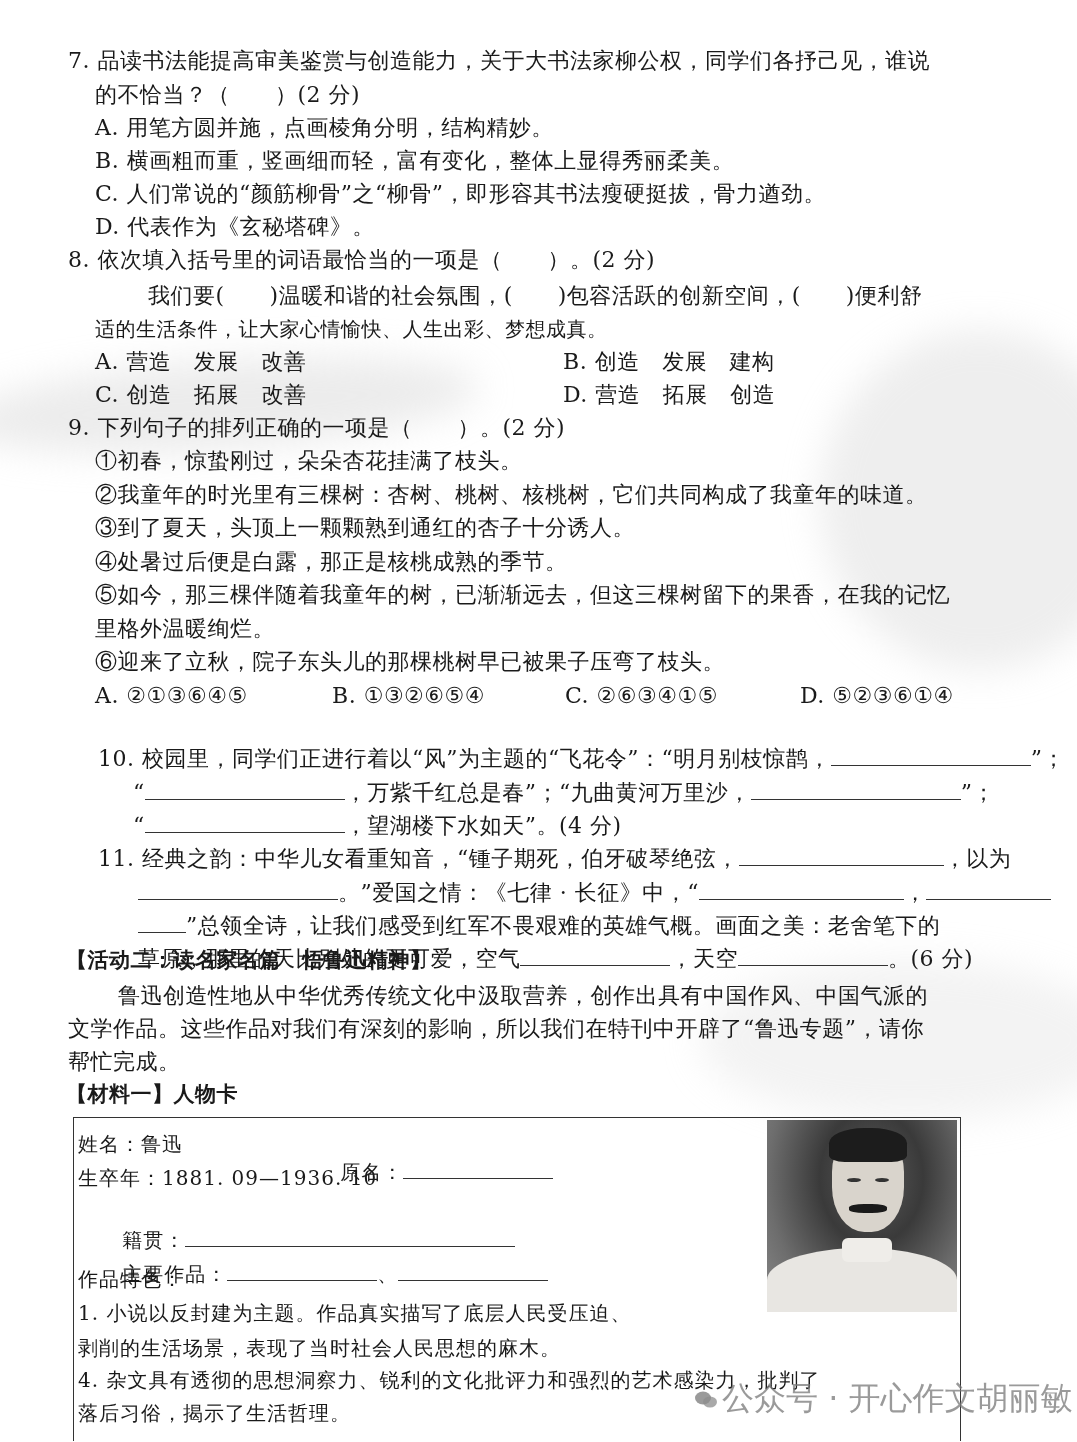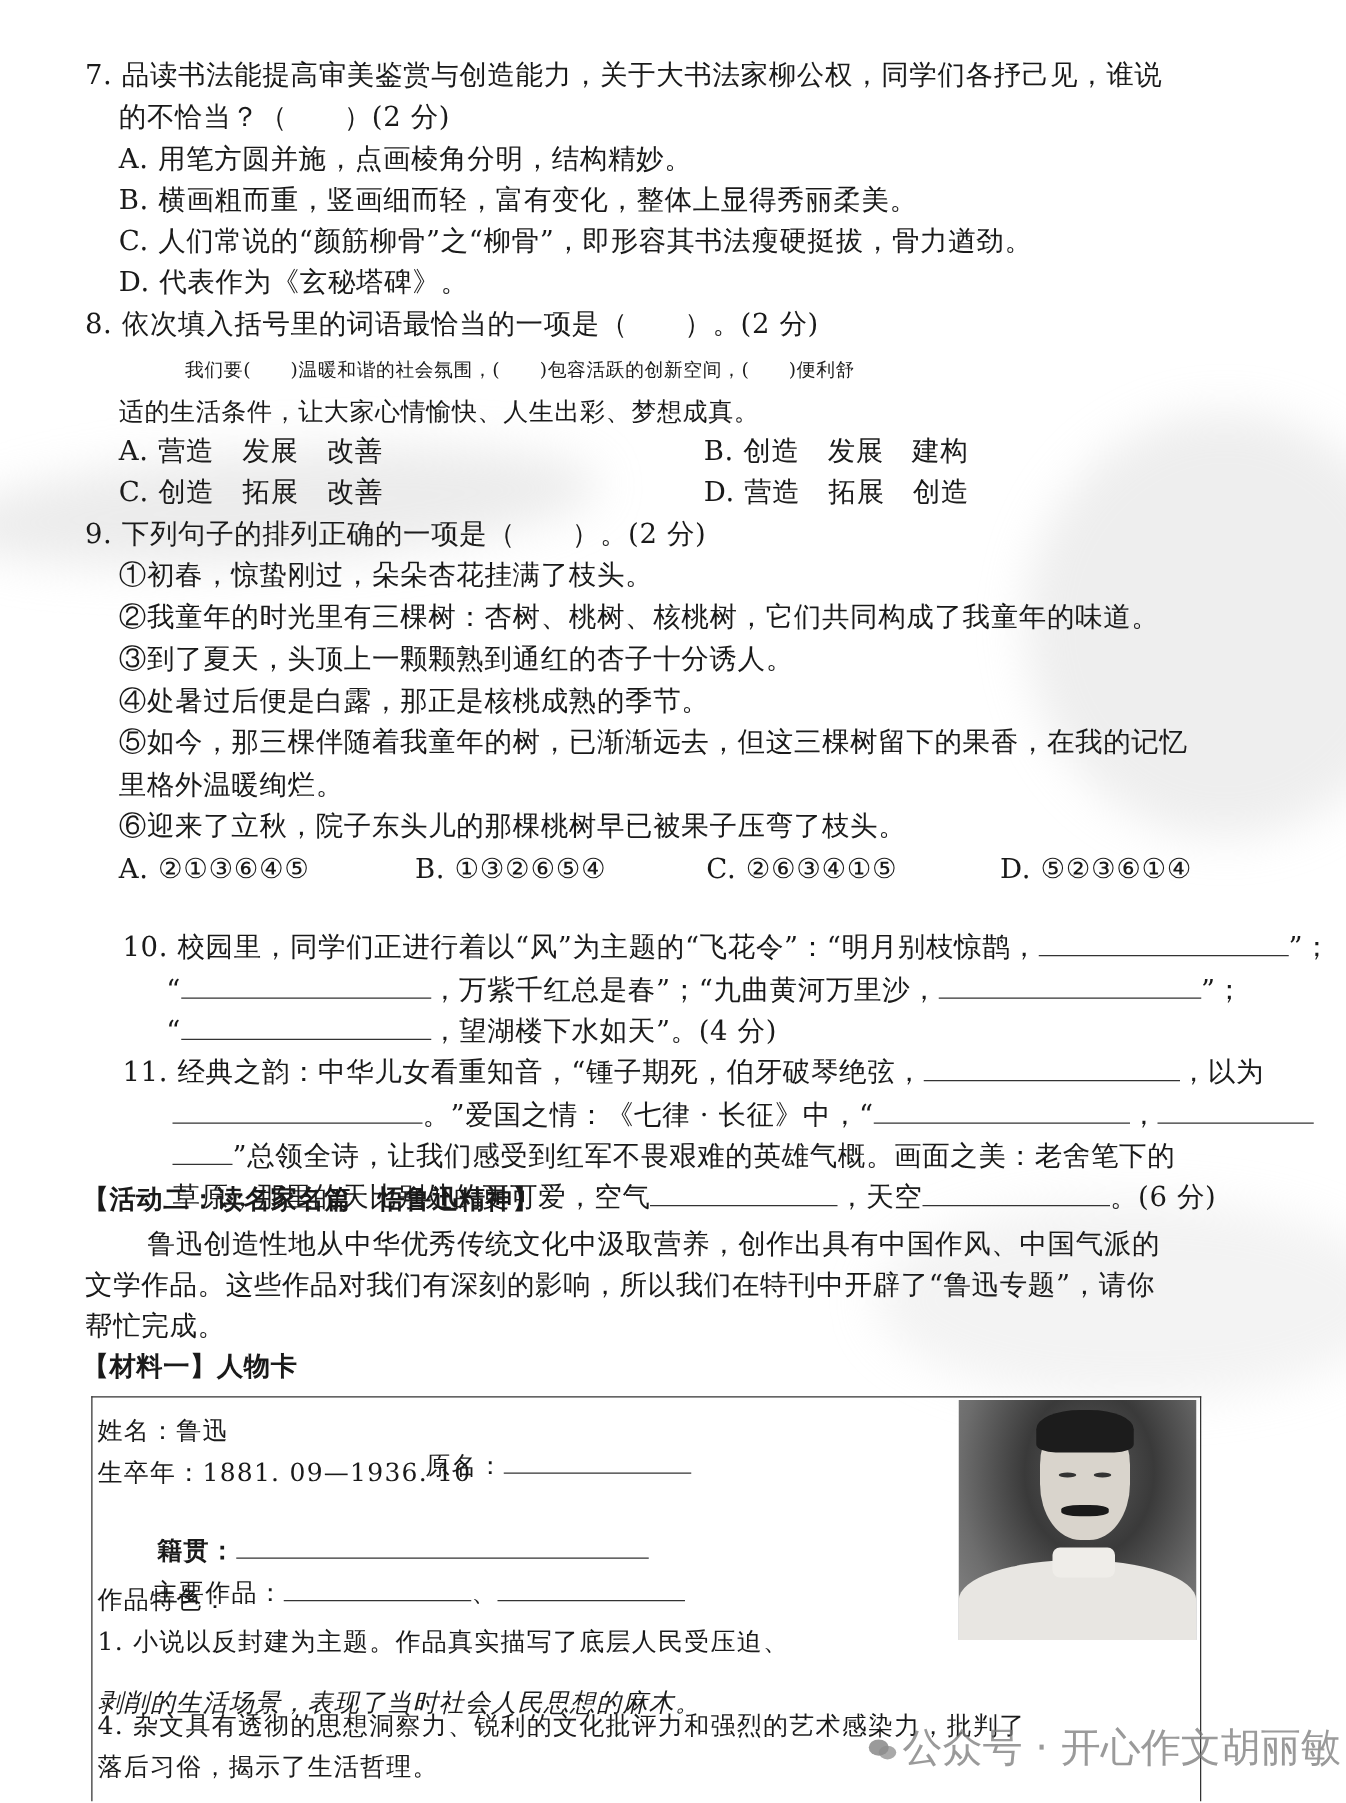--- a/index.html
+++ b/index.html
@@ -38,21 +38,21 @@
 <div class="page">
 
   <div class="line" style="left:68px;top:46px;">7. 品读书法能提高审美鉴赏与创造能力，关于大书法家柳公权，同学们各抒己见，谁说</div>
   <div class="line" style="left:95px;top:80px;">的不恰当？（      ）(2 分)</div>
   <div class="line" style="left:95px;top:113px;">A. 用笔方圆并施，点画棱角分明，结构精妙。</div>
   <div class="line" style="left:95px;top:146px;">B. 横画粗而重，竖画细而轻，富有变化，整体上显得秀丽柔美。</div>
   <div class="line" style="left:95px;top:179px;">C. 人们常说的“颜筋柳骨”之“柳骨”，即形容其书法瘦硬挺拔，骨力遒劲。</div>
   <div class="line" style="left:95px;top:212px;">D. 代表作为《玄秘塔碑》。</div>
 
   <div class="line" style="left:68px;top:245px;">8. 依次填入括号里的词语最恰当的一项是（      ）。(2 分)</div>
-  <div class="line" style="left:148px;top:281px;font-size:15px;">我们要(      )温暖和谐的社会氛围，(      )包容活跃的创新空间，(      )便利舒</div>
+  <div class="line" style="left:148px;top:281px;font-size:22px;">我们要(      )温暖和谐的社会氛围，(      )包容活跃的创新空间，(      )便利舒</div>
   <div class="line" style="left:95px;top:314px;font-size:20px;">适的生活条件，让大家心情愉快、人生出彩、梦想成真。</div>
   <div class="line" style="left:95px;top:347px;">A. 营造   发展   改善</div>
   <div class="line" style="left:563px;top:347px;">B. 创造   发展   建构</div>
   <div class="line" style="left:95px;top:380px;">C. 创造   拓展   改善</div>
   <div class="line" style="left:563px;top:380px;">D. 营造   拓展   创造</div>
 
   <div class="line" style="left:68px;top:413px;">9. 下列句子的排列正确的一项是（      ）。(2 分)</div>
   <div class="line" style="left:95px;top:446px;">①初春，惊蛰刚过，朵朵杏花挂满了枝头。</div>
   <div class="line" style="left:95px;top:480px;">②我童年的时光里有三棵树：杏树、桃树、核桃树，它们共同构成了我童年的味道。</div>
   <div class="line" style="left:95px;top:513px;">③到了夏天，头顶上一颗颗熟到通红的杏子十分诱人。</div>
@@ -93,29 +93,29 @@
   <div class="line" style="left:68px;top:1014px;">文学作品。这些作品对我们有深刻的影响，所以我们在特刊中开辟了“鲁迅专题”，请你</div>
   <div class="line" style="left:68px;top:1047px;">帮忙完成。</div>
   <div class="line bold" style="left:66px;top:1081px;">【材料一】人物卡</div>
 
   <div class="card">
     <div class="cl" style="left:4px;top:12px;">姓名：鲁迅</div>
     <div class="cl" style="left:222px;top:12px;">
       <span>原名：</span><span class="blank" style="width:150px;height:18px;"></span>
     </div>
     <div class="cl" style="left:4px;top:46px;">生卒年：1881. 09—1936. 10</div>
-    <div class="cl" style="left:4px;top:80px;font-weight:bold;">
+    <div class="cl" style="left:4px;top:80px;">
       <span>籍贯：</span><span class="blank" style="width:330px;height:18px;"></span>
     </div>
     <div class="cl" style="left:4px;top:114px;">
       <span>主要作品：</span><span class="blank" style="width:150px;height:18px;"></span><span>、</span><span class="blank" style="width:150px;height:18px;"></span>
     </div>
     <div class="cl" style="left:4px;top:147px;">作品特色：</div>
     <div class="cl" style="left:4px;top:181px;">1. 小说以反封建为主题。作品真实描写了底层人民受压迫、</div>
-    <div class="cl" style="left:4px;top:230px;font-style:italic;">剥削的生活场景，表现了当时社会人民思想的麻木。</div>
+    <div class="cl" style="left:4px;top:216px;">剥削的生活场景，表现了当时社会人民思想的麻木。</div>
     <div class="cl" style="left:4px;top:248px;">4. 杂文具有透彻的思想洞察力、锐利的文化批评力和强烈的艺术感染力，批判了</div>
     <div class="cl" style="left:4px;top:281px;">落后习俗，揭示了生活哲理。</div>
   </div>
 
   <div class="photo" title="鲁迅肖像">
     <div class="body"></div>
     <div class="collar"></div>
     <div class="head"></div>
     <div class="hair"></div>
     <div class="eye1"></div>

